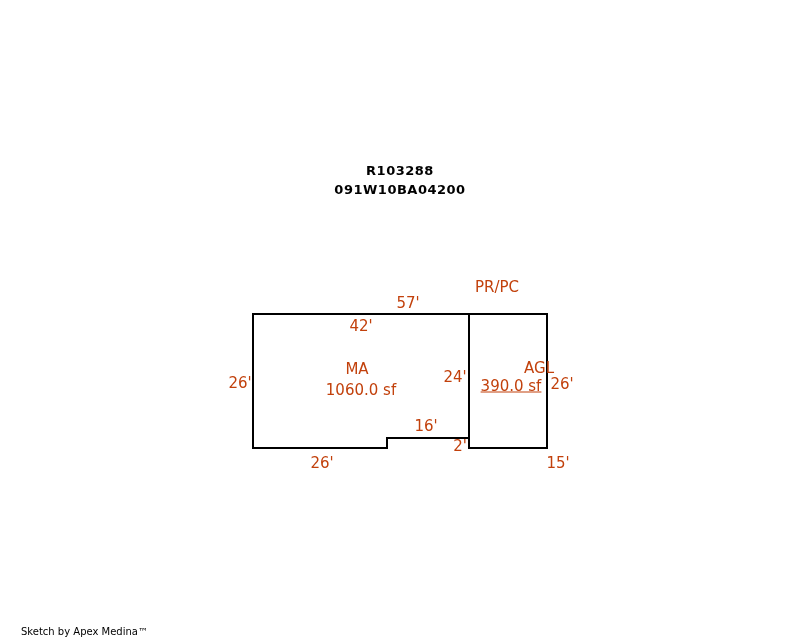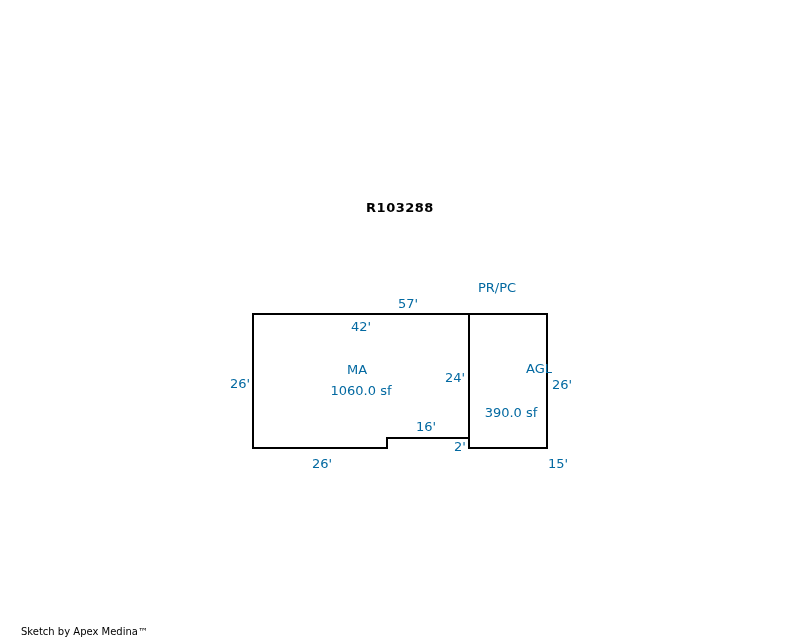--- a/index.html
+++ b/index.html
@@ -20,66 +20,66 @@
     position: absolute;
     left: 0;
     right: 0;
     top: 161px;
     text-align: center;
     font-size: 13px;
     font-weight: bold;
     letter-spacing: 0.5px;
     line-height: 19px;
     color: #000000;
-    margin-top: 37px;
   }
   .sketch-svg {
     position: absolute;
     left: 0;
     top: 0;
   }
   .lbl {
     position: absolute;
     transform: translate(-50%, -50%);
-    font-size: 13px;
+    font-size: 15px;
     line-height: 13px;
     white-space: nowrap;
-    color: #0369a1;
+    color: #c2410c;
   }
   .footer-credit {
     position: absolute;
     left: 21px;
     top: 626px;
     font-size: 10px;
     color: #000000;
     white-space: nowrap;
   }
 </style>
 </head>
 <body>
 
 <div class="page">
 
   <div class="title-block">
     <div>R103288</div>
+    <div>091W10BA04200</div>
   </div>
 
   <svg class="sketch-svg" width="800" height="640" viewBox="0 0 800 640" shape-rendering="crispEdges">
     <path d="M 253 314 H 547 V 448 H 469 V 438 H 387 V 448 H 253 Z" fill="none" stroke="#000000" stroke-width="2"></path>
     <line x1="469" y1="314" x2="469" y2="448" stroke="#000000" stroke-width="2"></line>
   </svg>
 
   <span class="lbl" style="left:408px; top:303px;">57'</span>
   <span class="lbl" style="left:497px; top:287px;">PR/PC</span>
   <span class="lbl" style="left:361px; top:326px;">42'</span>
   <span class="lbl" style="left:357px; top:369px;">MA</span>
   <span class="lbl" style="left:361px; top:390px;">1060.0 sf</span>
   <span class="lbl" style="left:455px; top:377px;">24'</span>
   <span class="lbl" style="left:507px; top:368px;margin-left:32px;">AGL</span>
-  <span class="lbl" style="left:511px; top:412px;">390.0 sf</span>
+  <span class="lbl" style="left:511px; top:386px;text-decoration:underline;">390.0 sf</span>
   <span class="lbl" style="left:240px; top:383px;">26'</span>
   <span class="lbl" style="left:562px; top:384px;">26'</span>
   <span class="lbl" style="left:426px; top:426px;">16'</span>
   <span class="lbl" style="left:460px; top:446px;">2'</span>
   <span class="lbl" style="left:322px; top:463px;">26'</span>
   <span class="lbl" style="left:530px; top:463px;margin-left:28px;">15'</span>
 
   <div class="footer-credit">Sketch by Apex Medina™</div>
 
 </div>

